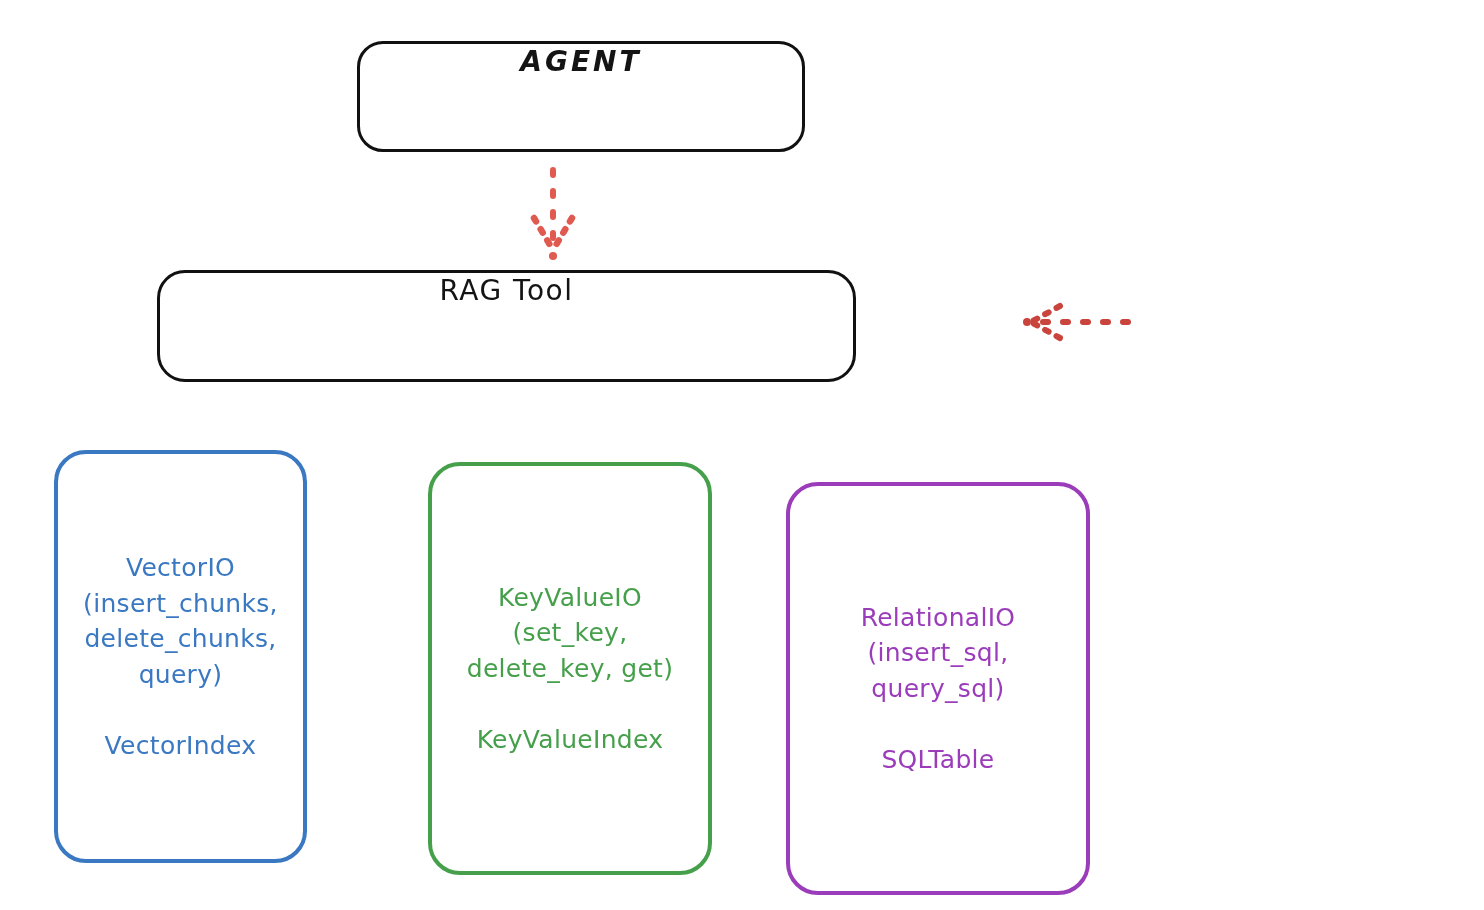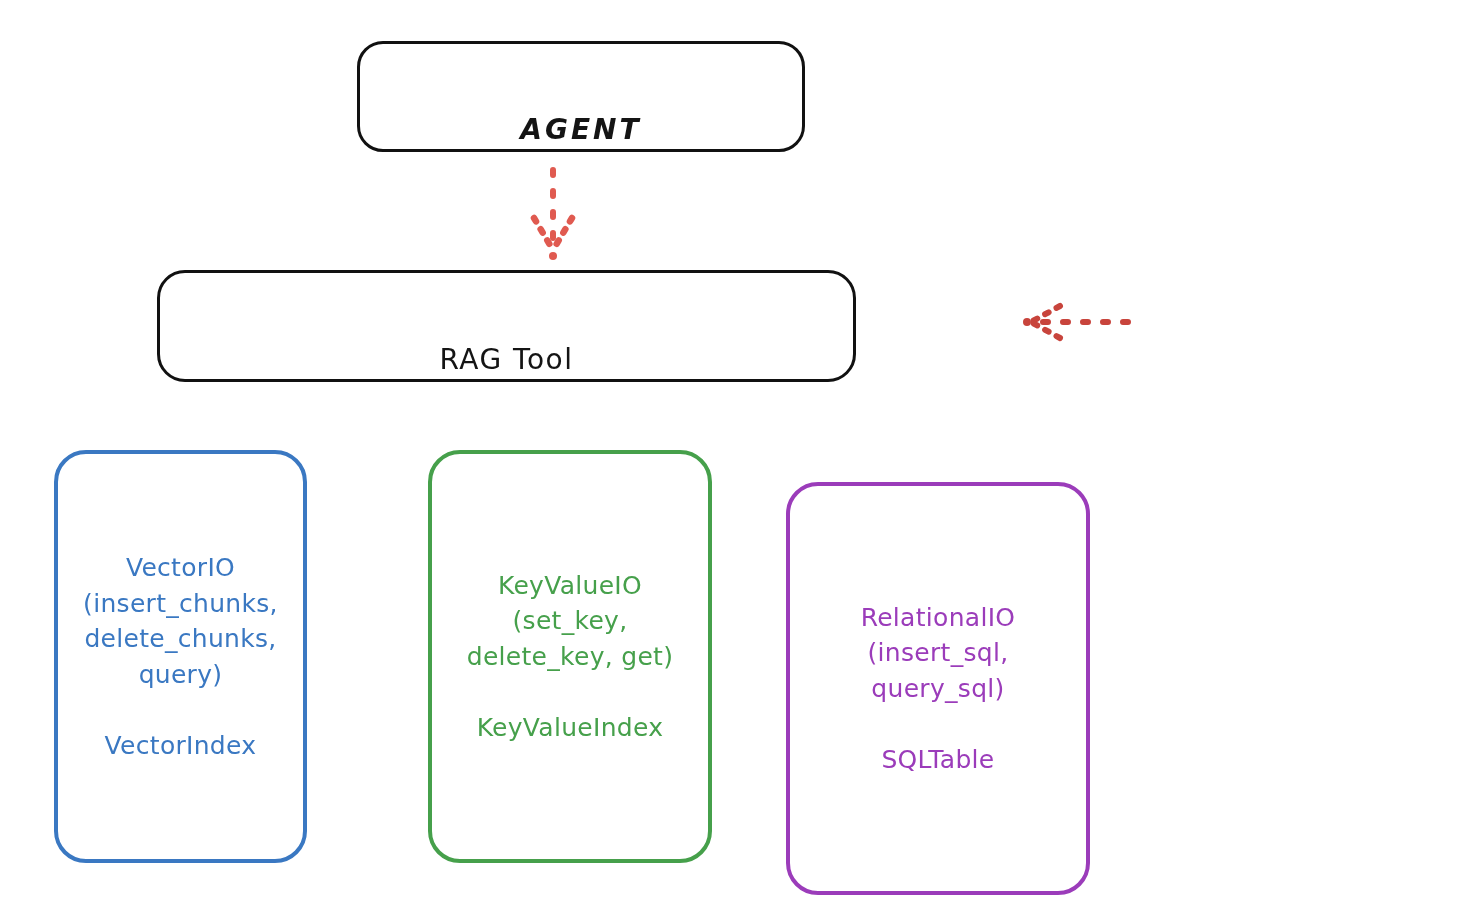--- a/index.html
+++ b/index.html
@@ -22,21 +22,21 @@
     width: 1484px;
     height: 910px;
   }
 
   
   .node {
     position: absolute;
     box-sizing: border-box;
     background: #ffffff;
     display: flex;
-    align-items: flex-end;
+    align-items: flex-start;
     justify-content: center;
     text-align: center;
   }
 
   .node-label {
     display: block;
     white-space: pre-line;
     line-height: 1.32;
     letter-spacing: 0.5px;
   }
@@ -91,20 +91,21 @@
     left: 54px;
     width: 253px;
     border-color: #3a78c2;
   }
   .box-vector .node-label { color: #3a78c2; }
 
   .box-keyvalue {
     left: 428px;
     width: 284px;
     border-color: #46a04b;
+    margin-top: 12px;
   }
   .box-keyvalue .node-label { color: #46a04b; }
 
   .box-relational {
     left: 786px;
     width: 304px;
     border-color: #9b3cba;
     margin-top: 32px;
   }
   .box-relational .node-label { color: #9b3cba; }

